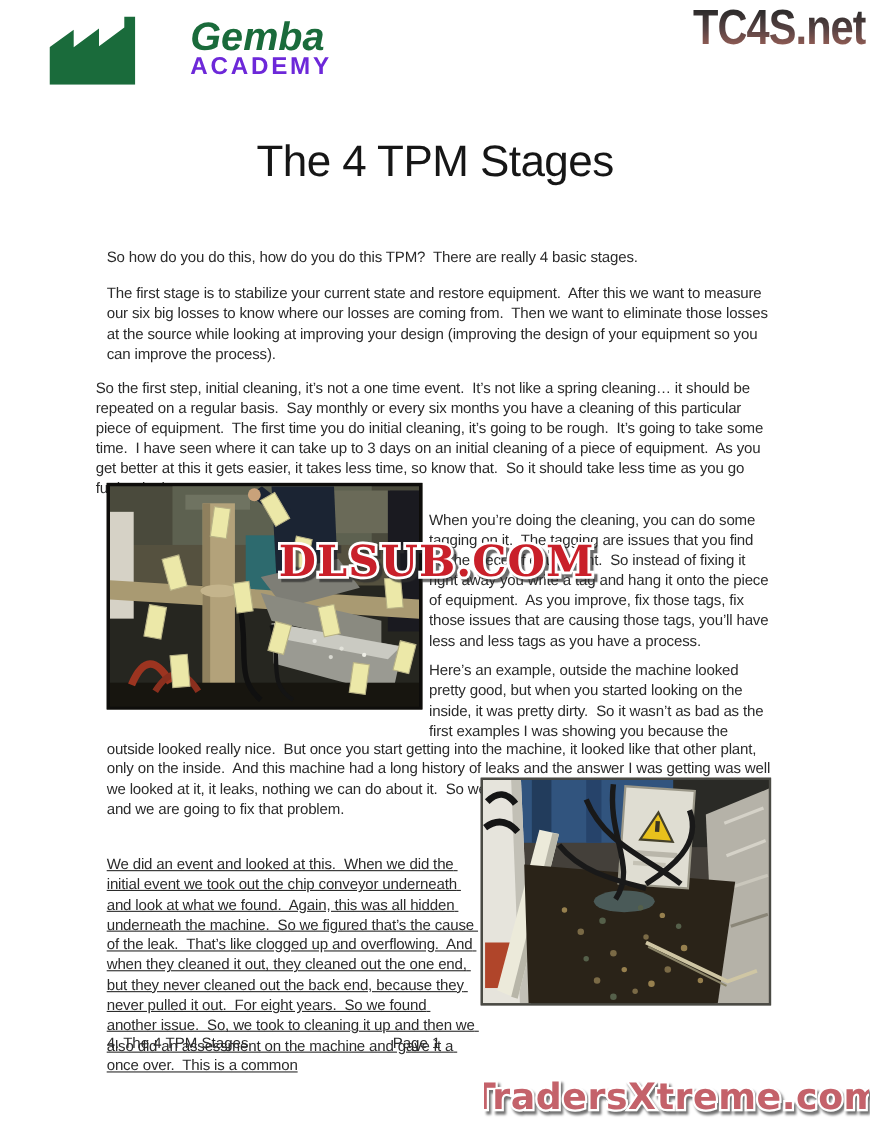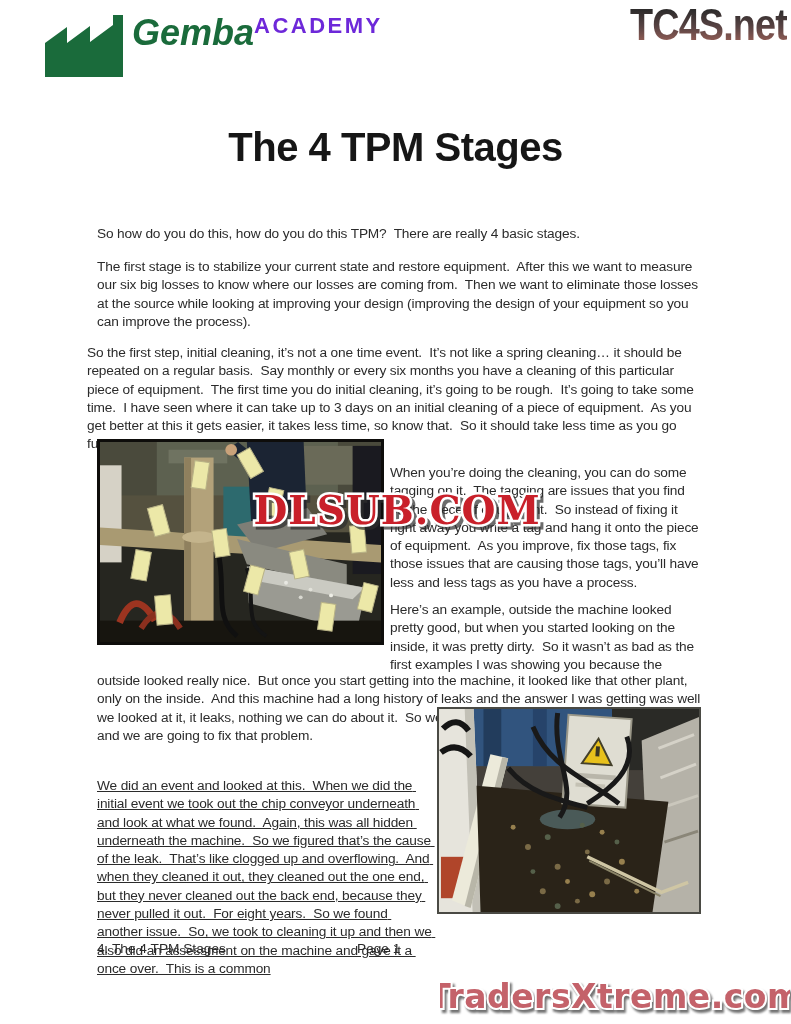--- a/index.html
+++ b/index.html
@@ -4,42 +4,42 @@
 <style>
   * { margin:0; padding:0; box-sizing:border-box; }
   body { background:#ffffff; font-family:"Liberation Sans", sans-serif; }
   .page {
     position:relative; width:791px; height:1024px; margin:0 auto;
     background:#ffffff; overflow:hidden;
   }
   
   .logo { position:absolute; left:45px; top:15px; display:flex; align-items:flex-start; }
   .logo-icon { width:78px; height:62px; margin-right:9px; }
-  .logo-text { display:flex; padding-top:1px; }
+  .logo-text { display:flex; flex-direction:column; padding-top:1px;margin-left:41px; }
   .logo-word {
     font-family:"Liberation Sans", sans-serif;
     font-size:36px; font-weight:700; font-style:italic;
     color:#1a6b3b; line-height:34px; letter-spacing:0px;
   }
   .logo-sub {
     font-size:22px; font-weight:700; color:#6d28d9;
     letter-spacing:2.5px; line-height:20px; margin-top:0px;
   }
   .tc4s {
     position:absolute; top:2px; right:4px;
     font-size:45px; font-weight:700; line-height:46px; letter-spacing:-1px;
     transform:scaleX(0.84); transform-origin:100% 0;
     background:linear-gradient(180deg,#2e2c2c 18%, #5a4444 55%, #9c6158 92%);
     -webkit-background-clip:text; background-clip:text;
     color:transparent;
   }
   
   .doc-title {
     position:absolute; left:0; top:125px; width:100%;
-    text-align:center; font-size:40px; font-weight:700;
+    text-align:center; font-size:40px; font-weight:400;
     color:#161616; letter-spacing:-0.5px;
   }
   
   .para {
     position:absolute; font-size:13.7px; line-height:18.3px;
     color:#2b2b2b; white-space:pre-wrap; letter-spacing:-0.15px;margin-top:28px;
   }
   .p1 { left:97px; top:197px;  width:606px; }
   .p2 { left:97px; top:230px;  width:606px; }
   .p3 { left:87px; top:316px;  width:608px; }

